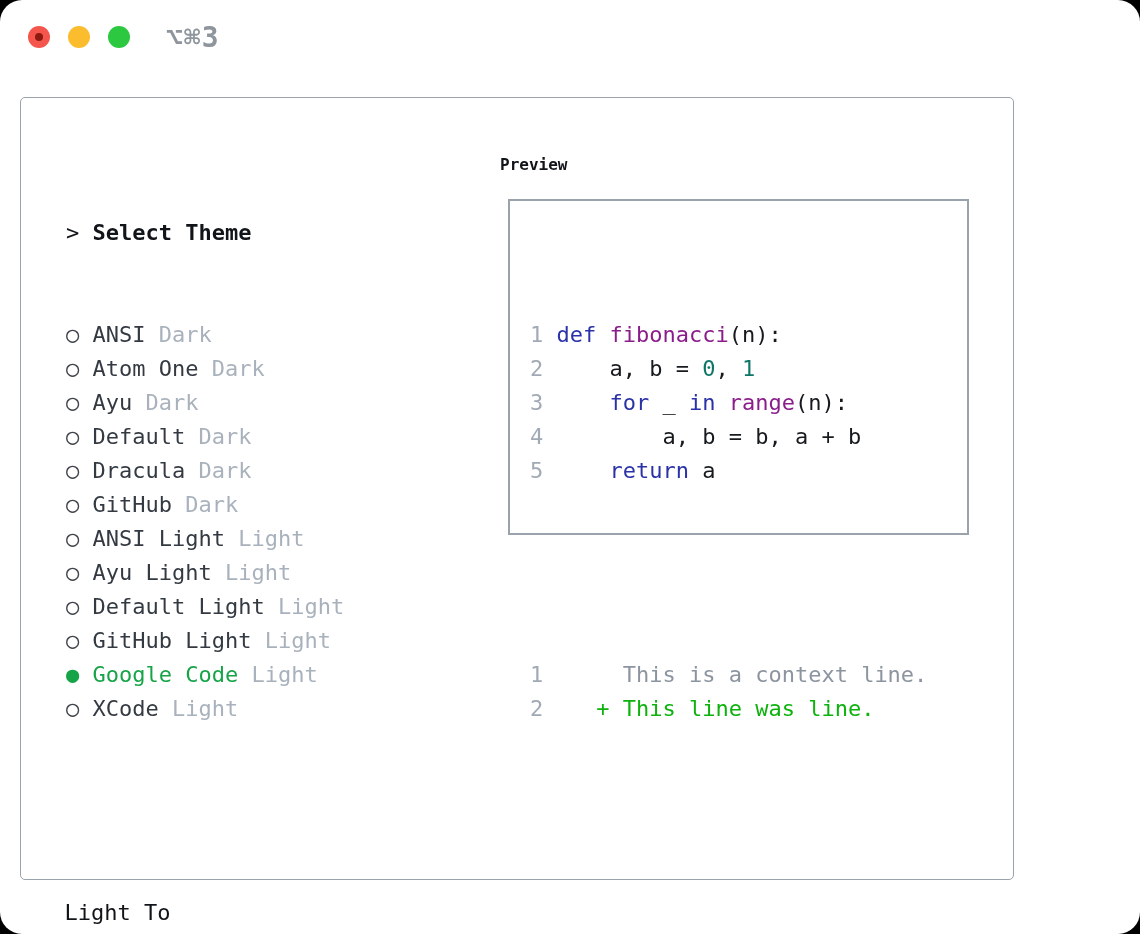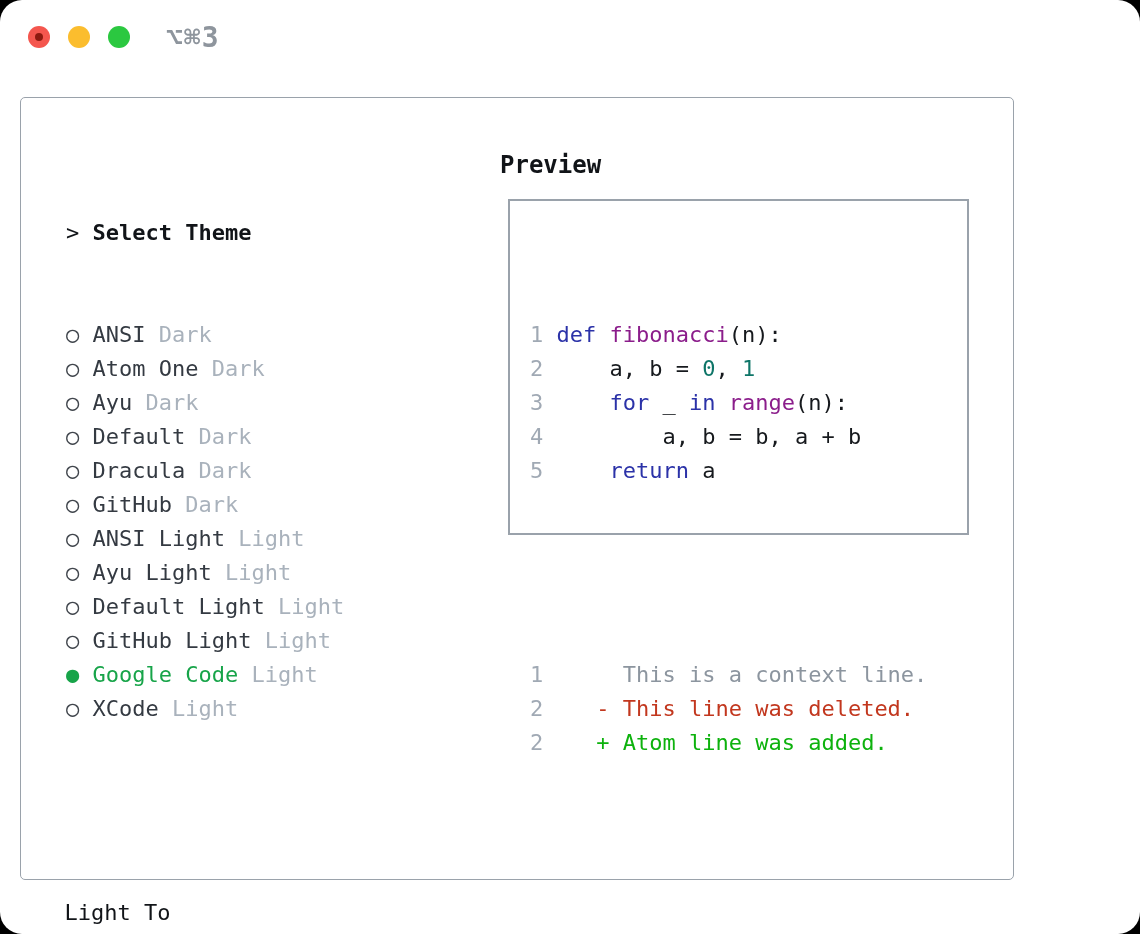--- a/index.html
+++ b/index.html
@@ -58,21 +58,21 @@
   .header-line .hdr{font-weight:bold;}
   .prefix{color:var(--header-dark);}
   .bullet{color:#41464D;}
   .row.selected .bullet,.row.selected .tname{color:var(--accent-green);}
   .tname{color:var(--name-dark);}
   .ttag{color:var(--muted-gray);}
   .apply-header{color:var(--header-dark);margin-left:2ch;}
   
   .preview-label{
     position:absolute;left:500px;top:148px;height:34px;line-height:34px;
-    font-size:24px;font-weight:bold;color:var(--header-dark);
+    font-size:16px;font-weight:bold;color:var(--header-dark);
   }
   .preview-box{
     position:absolute;left:508px;top:199px;width:461px;height:336px;
     box-sizing:border-box;border:2px solid var(--border-gray);background:#fff;
   }
   .preview-content{
     position:absolute;left:20px;top:49px;
     font-size:22px;line-height:34px;white-space:pre;
   }
   .pline{height:34px;}
@@ -107,17 +107,17 @@
     
     
     
   </div>
 
   <div class="preview-label">Preview</div>
   <div class="preview-box">
     <div class="preview-content">
       <div><div class="pline"><span class="g">1</span><span class="tk-pl"> </span><span class="tk-kw">def</span><span class="tk-pl"> </span><span class="tk-fn">fibonacci</span><span class="tk-pl">(n):</span></div><div class="pline"><span class="g">2</span><span class="tk-pl">     a, b = </span><span class="tk-num">0</span><span class="tk-pl">, </span><span class="tk-num">1</span></div><div class="pline"><span class="g">3</span><span class="tk-pl">     </span><span class="tk-kw">for</span><span class="tk-pl"> _ </span><span class="tk-kw">in</span><span class="tk-pl"> </span><span class="tk-fn">range</span><span class="tk-pl">(n):</span></div><div class="pline"><span class="g">4</span><span class="tk-pl">         a, b = b, a + b</span></div><div class="pline"><span class="g">5</span><span class="tk-pl">     </span><span class="tk-kw">return</span><span class="tk-pl"> a</span></div></div>
       <div class="spacer"></div>
-      <div><div class="pline"><span class="g">1</span><span class="tk-ctx">      This is a context line.</span></div><div class="pline"><span class="g">2</span><span class="tk-del">    - This line was deleted.</span></div><div class="pline"><span class="g">2</span><span class="tk-add">    + Atom line was added.</span></div></div>
+      <div><div class="pline"><span class="g">1</span><span class="tk-ctx">      This is a context line.</span></div><div class="pline"><span class="g">2</span><span class="tk-add">    + This line was line.</span></div></div>
     </div>
   </div>
 
 </div>
 
 </body></html>

